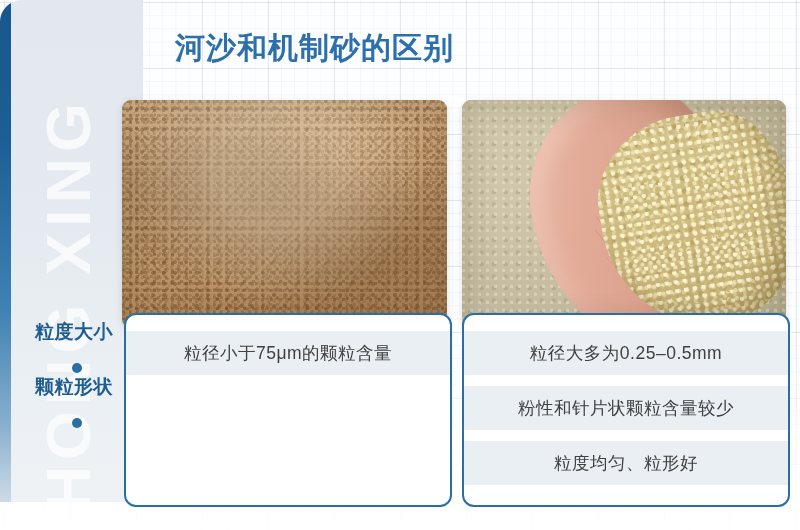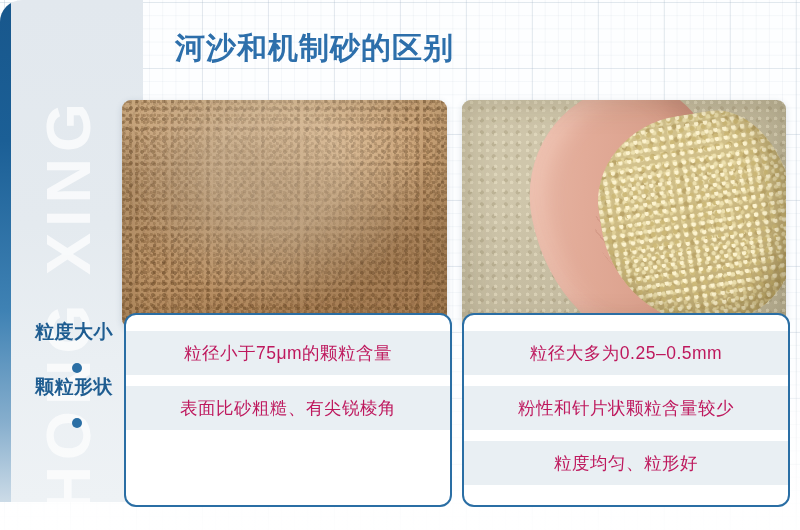--- a/index.html
+++ b/index.html
@@ -151,21 +151,21 @@
     border:2px solid #2a6ea4;border-radius:12px;
     background:#ffffff;
   }
   .panel-left{left:124px;width:324px;}
   .panel-right{left:462px;width:324px;}
   .rows{position:absolute;left:0;right:0;top:16px;}
   .row{
     height:44px;line-height:44px;
     background:#e9eff3;
     text-align:center;
-    color:#be185d;
+    color:#404040;
     font-size:17.5px;
     letter-spacing:.5px;
     white-space:nowrap;
   }
   .row + .row{margin-top:11px;}
   
   .crit{
     position:absolute;
     left:8px;width:132px;
     height:44px;line-height:44px;
@@ -222,21 +222,20 @@
     <span class="crit-dot"></span>
   </div>
   <div class="crit crit-2">
     <span class="crit-label">颗粒形状</span>
     <span class="crit-dot"></span>
   </div>
 
   <div class="panel panel-left">
     <div class="rows">
       <div class="row">粒径小于75μm的颗粒含量</div>
-      <div class="row">表面比砂粗糙、有尖锐棱角</div>
     </div>
   </div>
 
   <div class="panel panel-right">
     <div class="rows">
       <div class="row">粒径大多为0.25–0.5mm</div>
       <div class="row">粉性和针片状颗粒含量较少</div>
       <div class="row">粒度均匀、粒形好</div>
     </div>
   </div>

